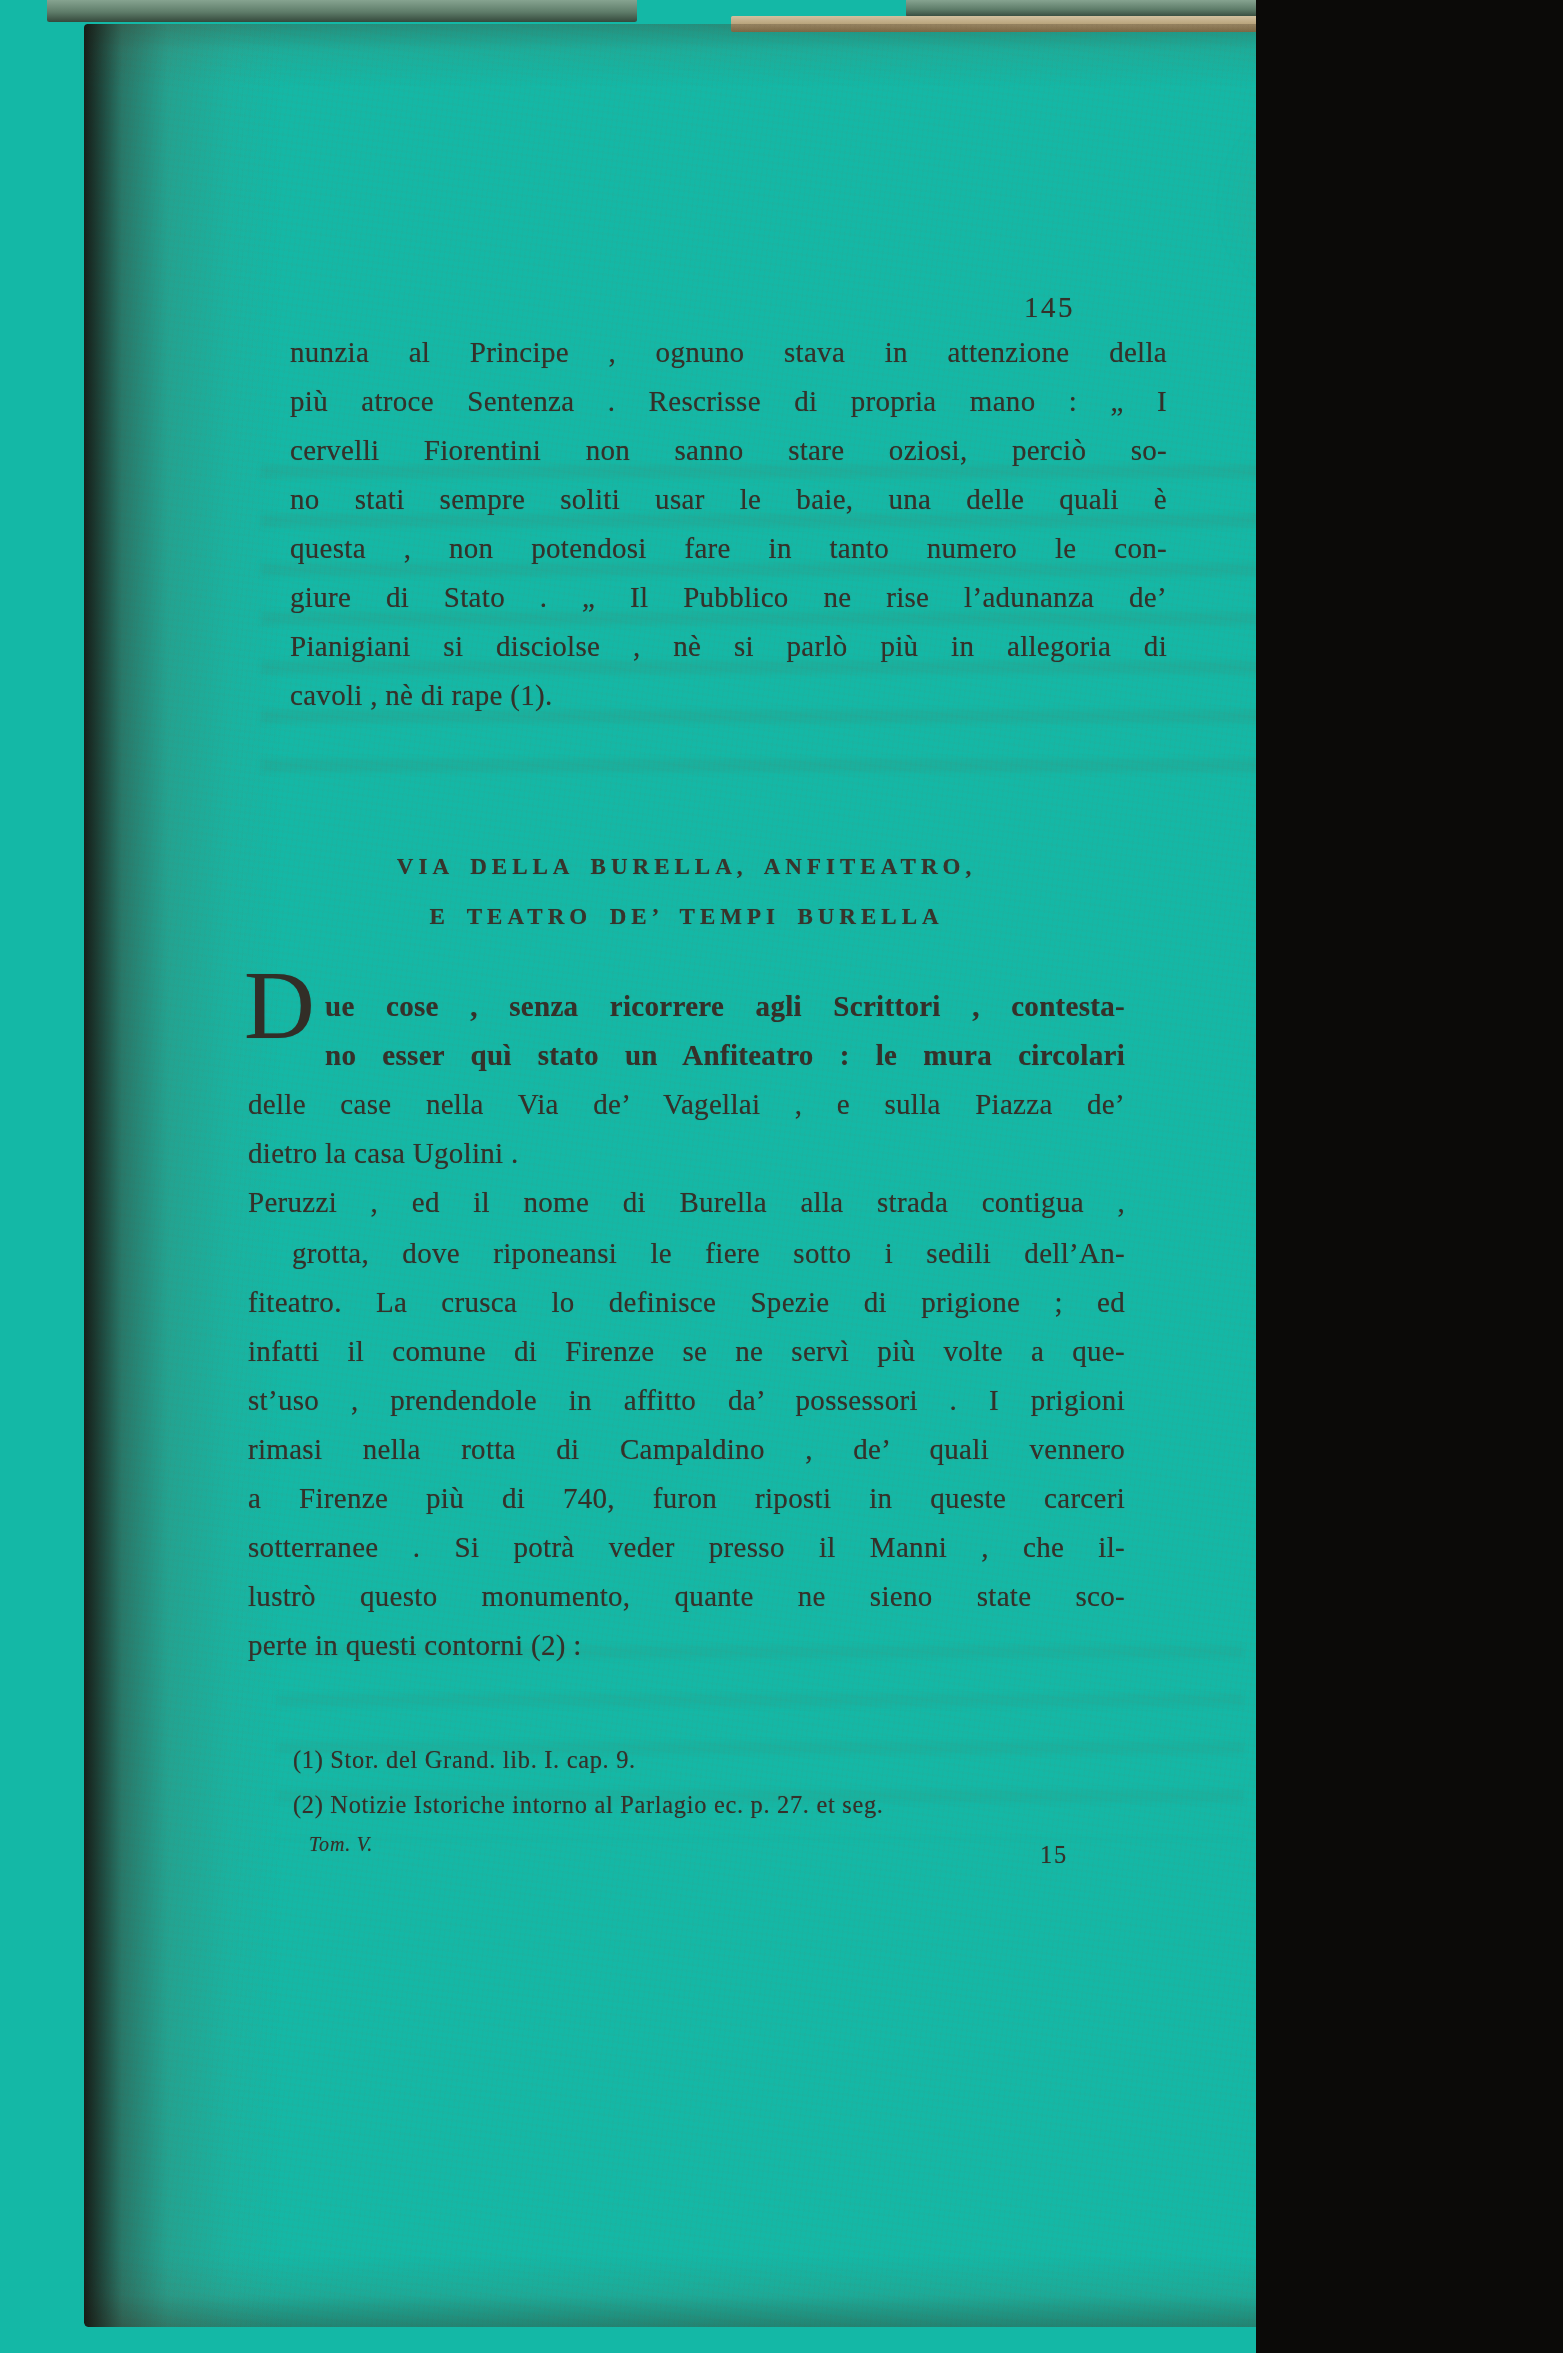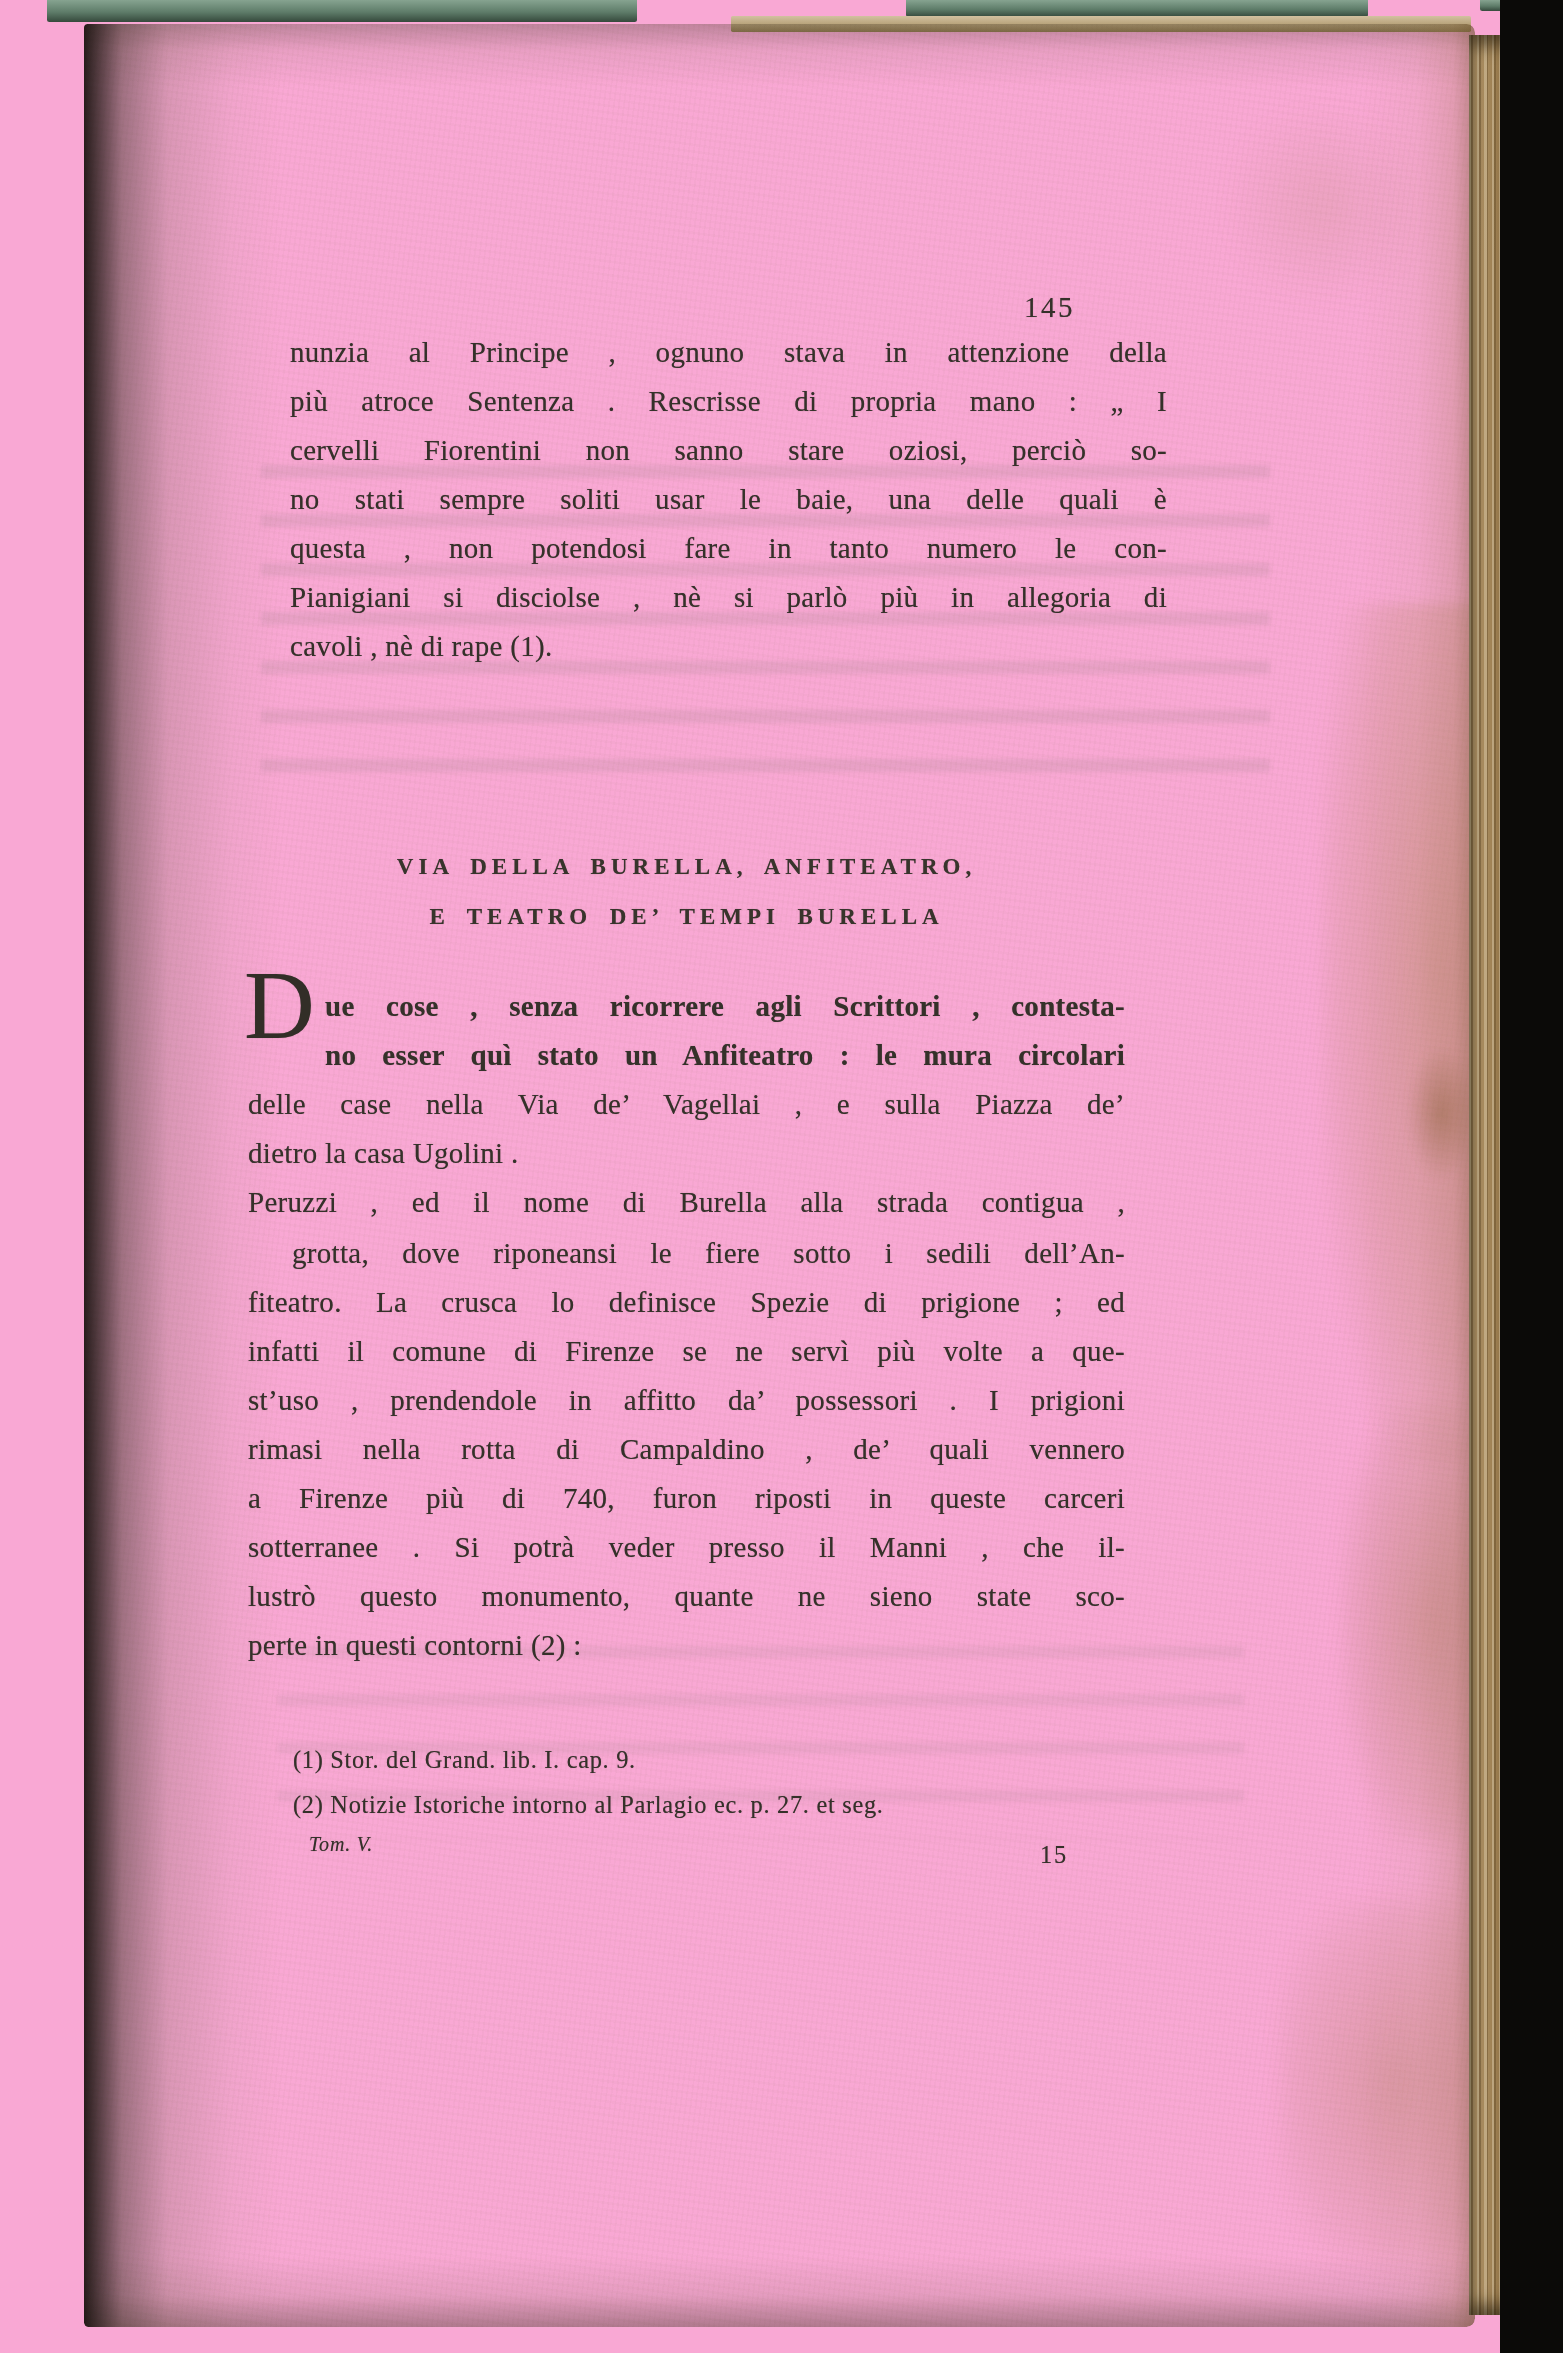--- a/index.html
+++ b/index.html
@@ -3,21 +3,21 @@
 <meta charset="utf-8">
 <style>
   * { margin:0; padding:0; box-sizing:border-box; }
   html, body { width:1564px; height:2354px; }
   body {
     background:#0b0a08;
     font-family:"Liberation Serif","DejaVu Serif",serif;
     position:relative;
     overflow:hidden;
   }
-  .scene { position:absolute; inset:0; width:1500px; height:2354px; background:#f9a8d4; overflow:hidden; }
+  .scene { position:absolute; inset:0; width:1256px; height:2354px; background:#14b8a6; overflow:hidden; }
 
   
   .cover-strip { position:absolute; top:0; height:22px; background:linear-gradient(to bottom,#86a390 0%,#5e7c69 55%,#35493c 100%); border-radius:0 0 2.5px 2.5px; }
   .cover-strip.left  { left:47px;  width:590px; }
   .cover-strip.right { left:906px; width:462px; height:17px; }
   .cover-strip.corner{ left:1480px; width:84px; height:11px; }
 
   
   .top-pages-edge { position:absolute; left:731px; top:16px; width:740px; height:16px;
     background:linear-gradient(to bottom,#d2c1a0 0%,#b49e74 60%,#8d764d 100%); border-radius:1.7px; }
@@ -123,20 +123,21 @@
   <div class="text-layer">
 
     <div class="page-number">145</div>
 
     <div class="para para1">
         <div class="tline">nunzia al Principe , ognuno stava in attenzione della</div>
         <div class="tline">più atroce Sentenza . Rescrisse di propria mano : „ I</div>
         <div class="tline">cervelli Fiorentini non sanno stare oziosi, perciò so-</div>
         <div class="tline">no stati sempre soliti usar le baie, una delle quali è</div>
         <div class="tline">questa , non potendosi fare in tanto numero le con-</div>
+        <div class="tline">giure di Stato . „ Il Pubblico ne rise l’adunanza de’</div>
         <div class="tline">Pianigiani si disciolse , nè si parlò più in allegoria di</div>
         <div class="tline last">cavoli , nè di rape (1).</div>
       </div>
 
     <div class="heading">
       <div>VIA DELLA BURELLA, ANFITEATRO,</div>
       <div>E TEATRO DE’ TEMPI BURELLA</div>
     </div>
 
     <div class="dropcap">D</div>

